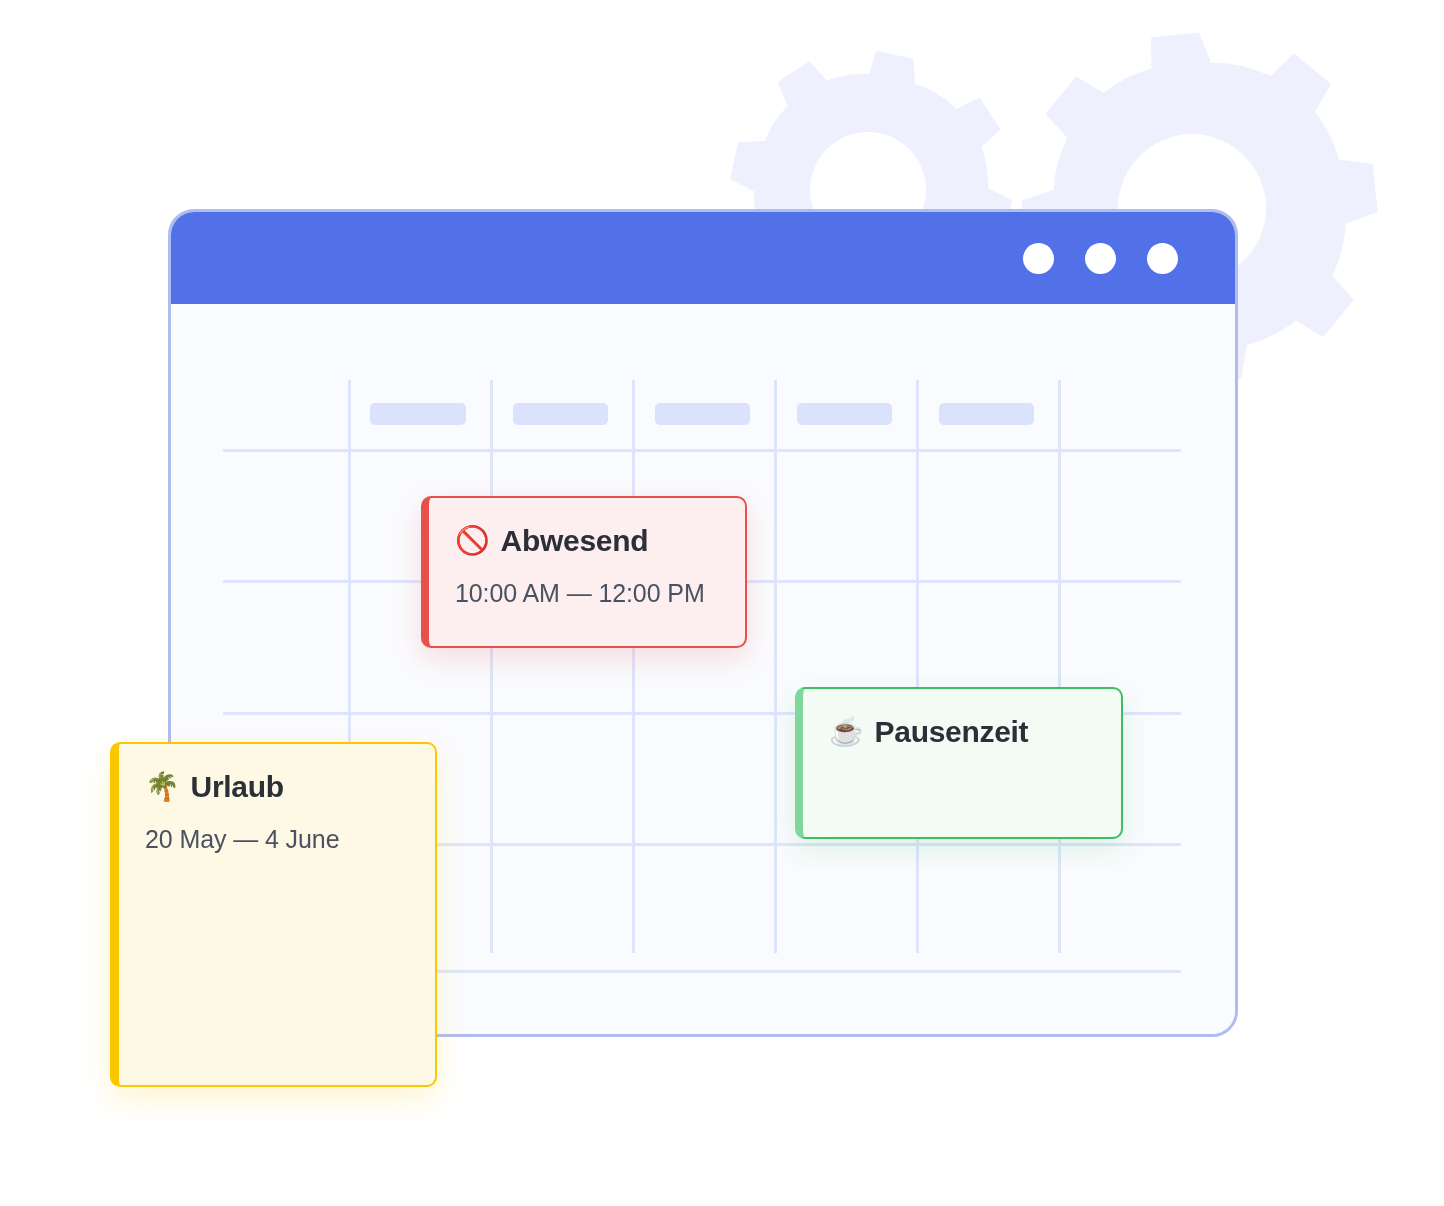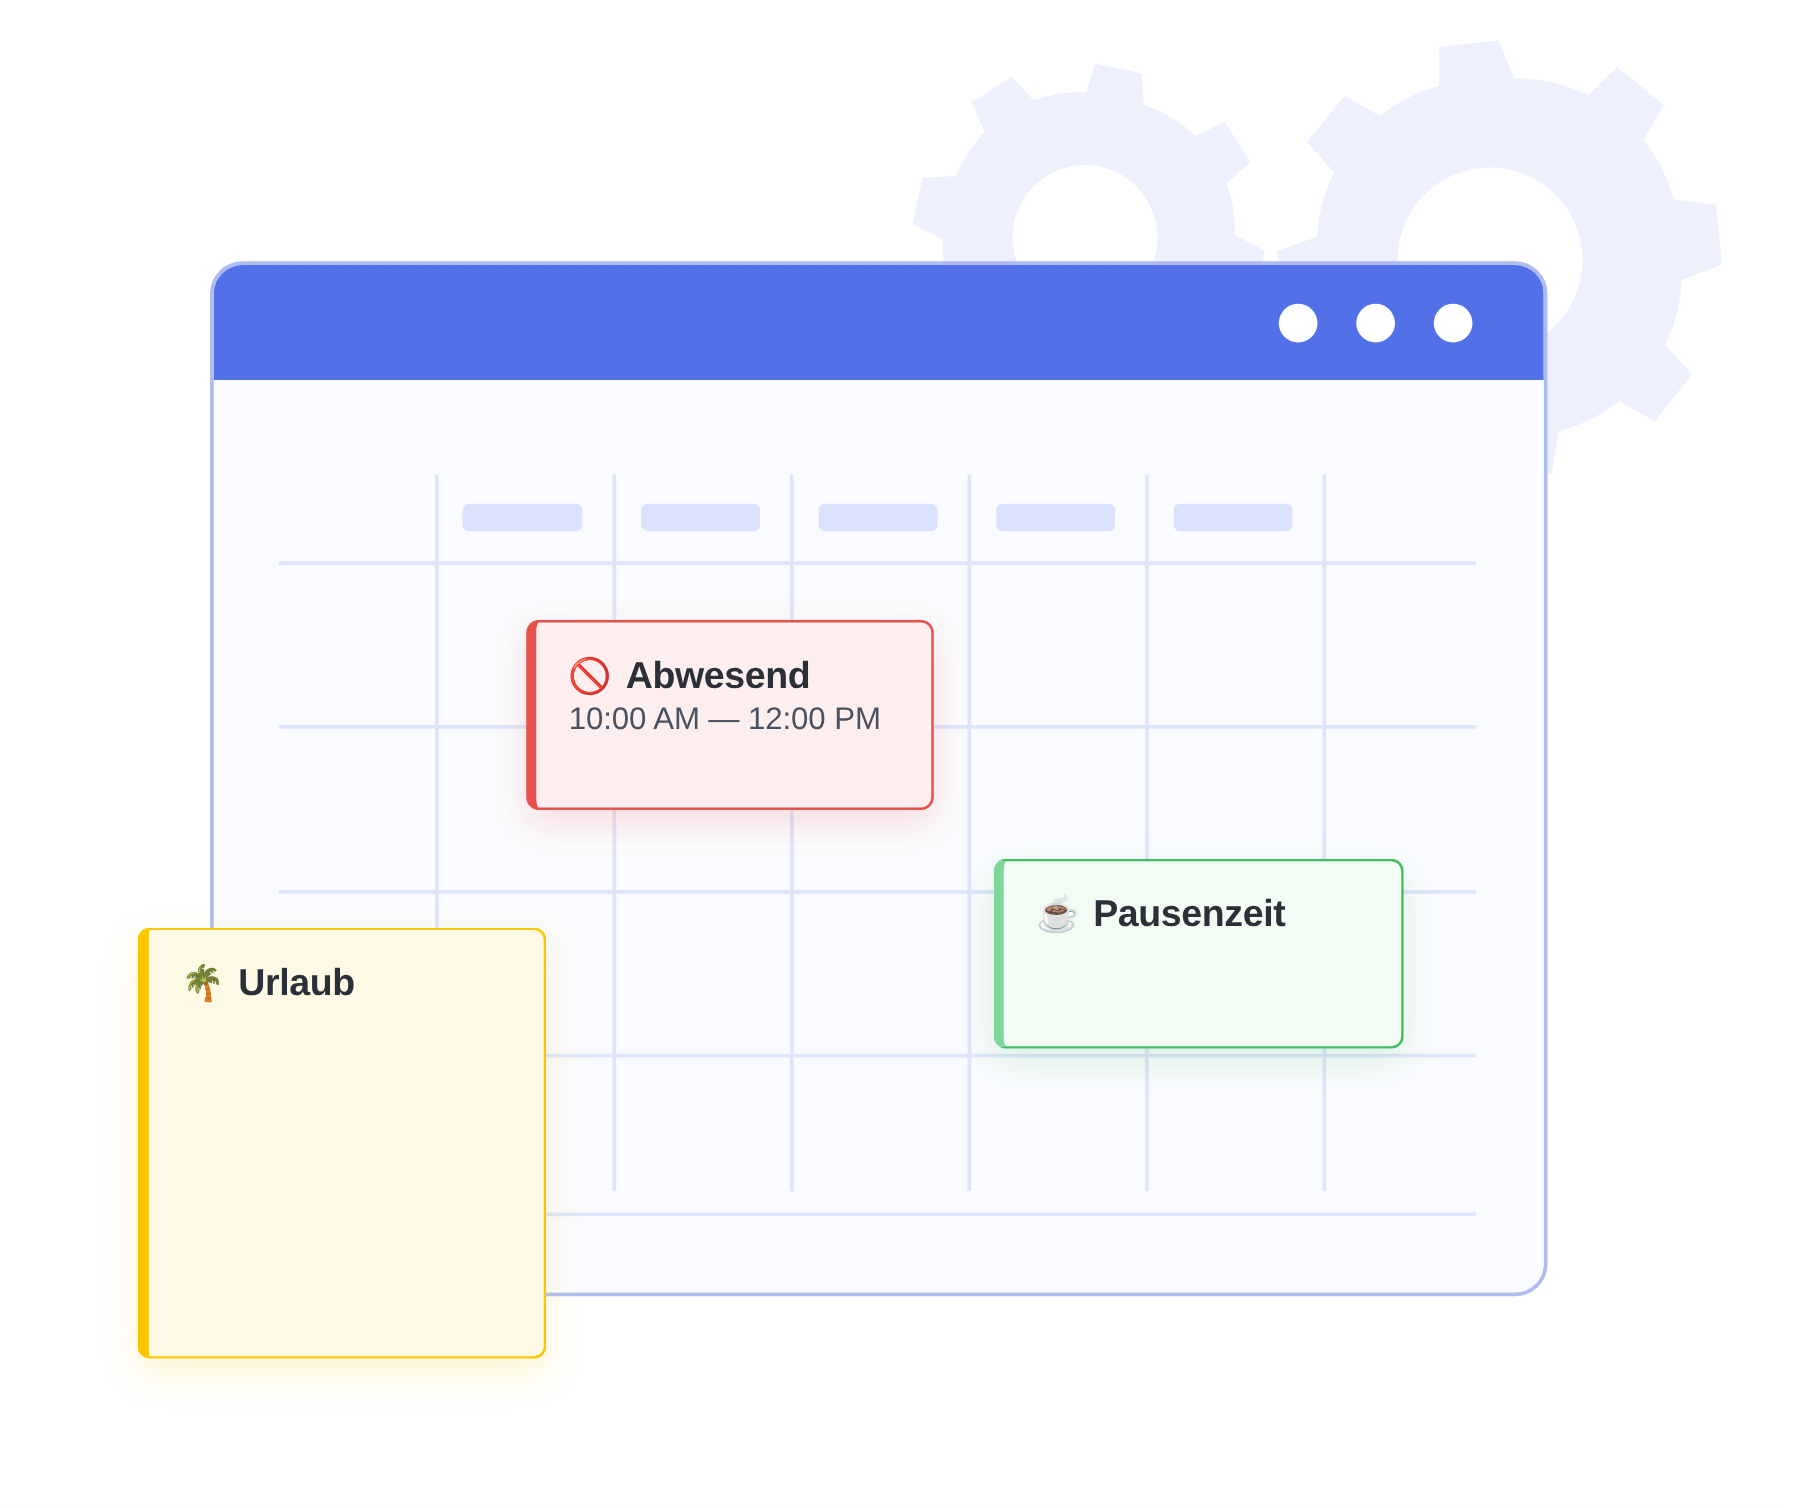--- a/index.html
+++ b/index.html
@@ -110,21 +110,21 @@
     font-weight: 700;
     color: #2B2F38;
     letter-spacing: -0.3px;
     line-height: 1.1;
     white-space: nowrap;
     display: flex;
     align-items: center;
     gap: 11px;
   }
   .event-card .etime {
-    margin-top: 4px;
+    margin-top: 22px;
     font-size: 25px;
     font-weight: 400;
     color: #4A5160;
     letter-spacing: -0.1px;
     white-space: nowrap;
   }
   .emoji {
     font-size: 28px;
     line-height: 1;
   }
@@ -246,15 +246,16 @@
       <span class="emoji">☕</span>
       <span>Pausenzeit</span>
     </div>
   </div>
 
   <div class="event-card" id="card-urlaub">
     <div class="etitle">
       <span class="emoji">🌴</span>
       <span>Urlaub</span>
     </div>
+    <div class="etime">20 May — 4 June</div>
   </div>
 
 </div>
 
 </body></html>

